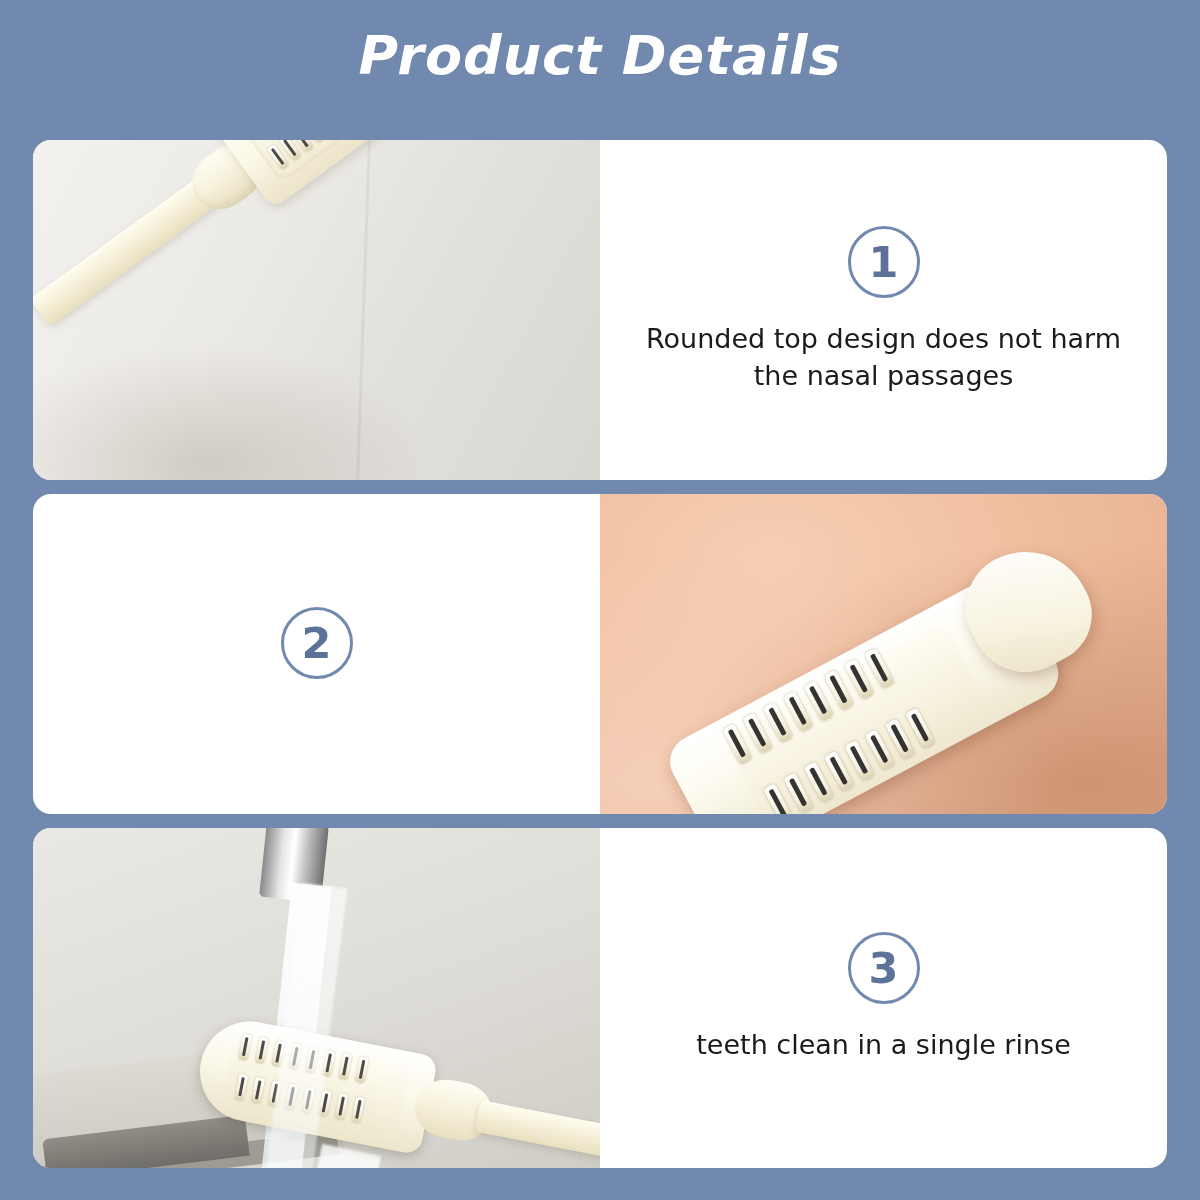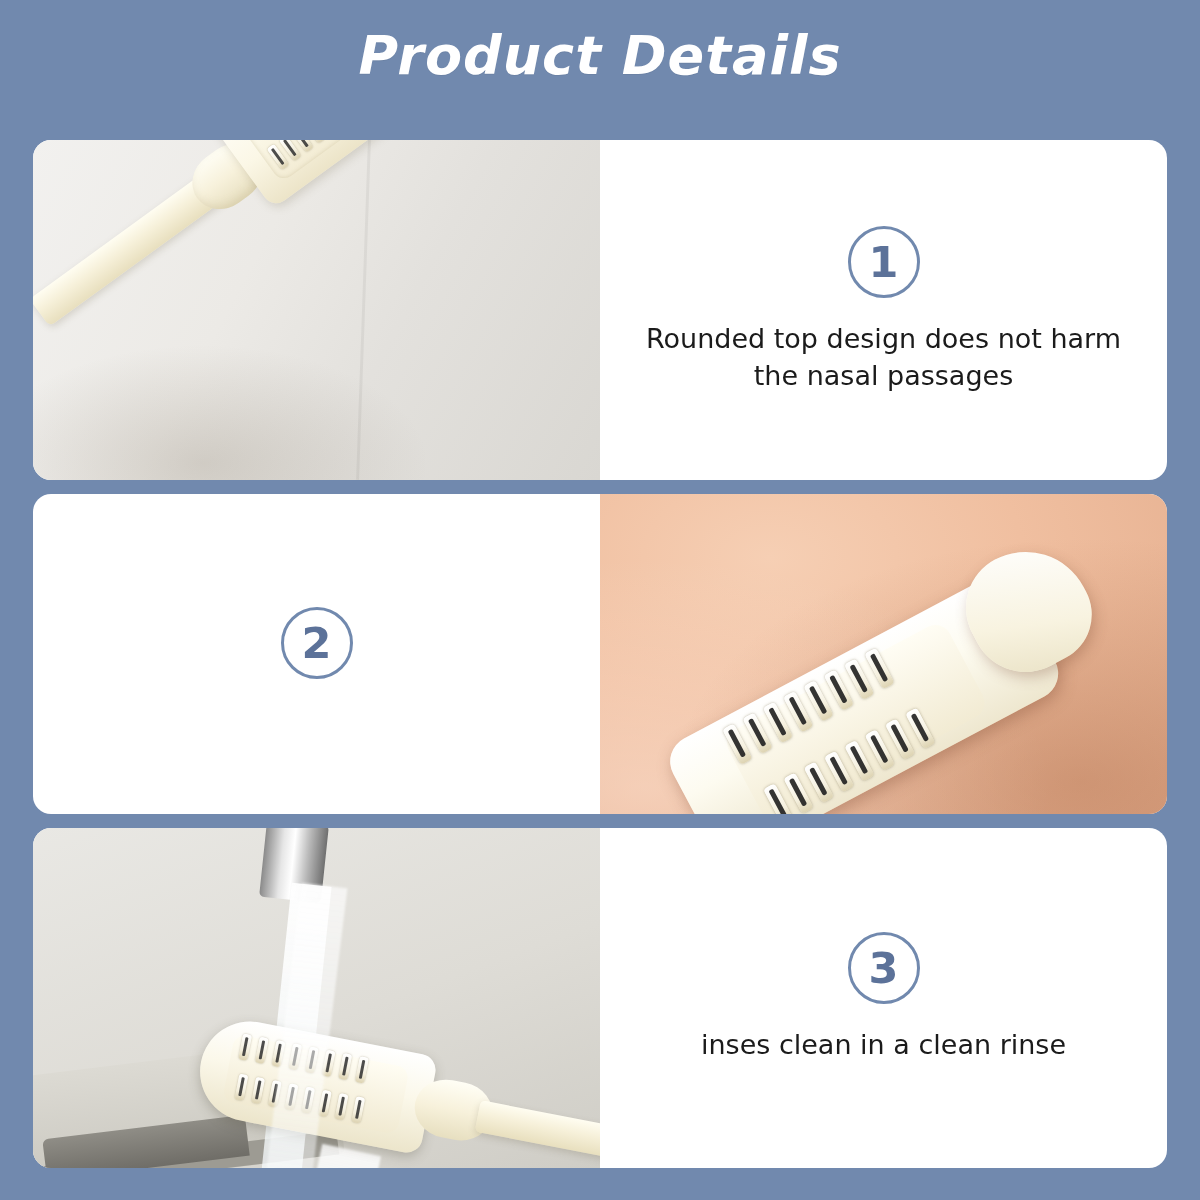--- a/index.html
+++ b/index.html
@@ -506,19 +506,19 @@
           <div class="neck"></div>
           <div class="handle"></div>
         </div>
         <div class="water-overlay"></div>
       </div>
     </div>
 
     <div class="half half-right">
       <div class="textblock">
         <div class="num-badge">3</div>
-        <div class="caption">inses clean in a clean rinse</div>
+        <div class="caption">teeth clean in a single rinse</div>
       </div>
     </div>
 
   </div>
 
 </div>
 
 </body></html>

